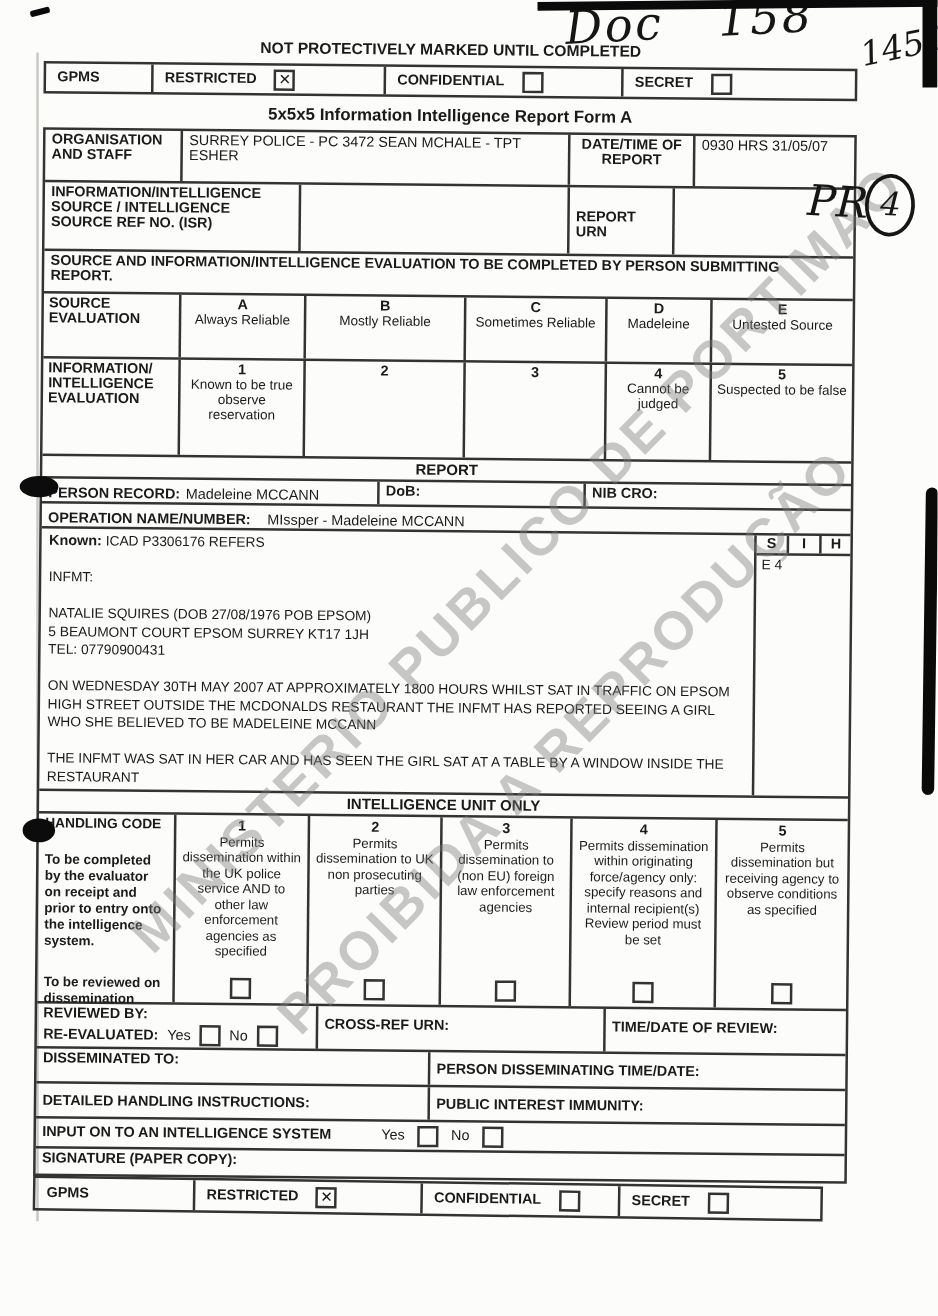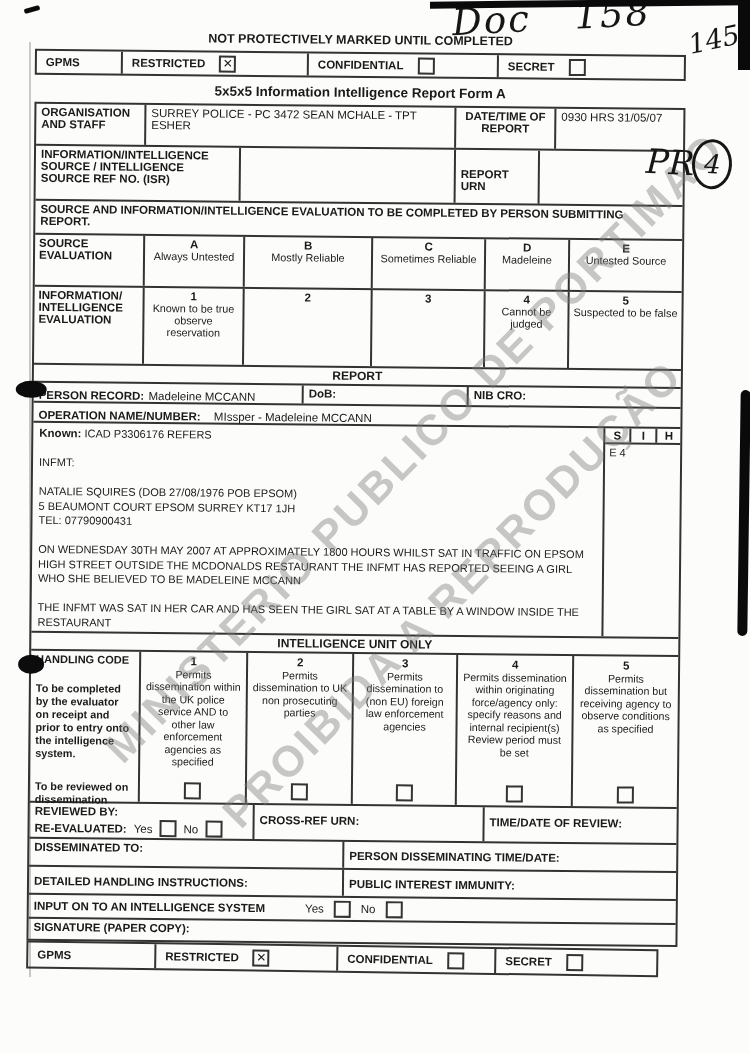--- a/index.html
+++ b/index.html
@@ -148,21 +148,21 @@
         <div class="c wB3 lbl" style="padding-top:18px">REPORT URN</div>
         <div class="c grow"></div>
       </div>
 
       <div class="row rC">
         <div class="c grow" style="max-width:618px">SOURCE AND INFORMATION/INTELLIGENCE EVALUATION TO BE COMPLETED BY PERSON SUBMITTING REPORT.</div>
       </div>
 
       <div class="row rD rDE">
         <div class="c wE0 lbl">SOURCE EVALUATION</div>
-        <div class="c wE1 ecell"><span class="ecode">A</span><span>Always Untested</span></div>
+        <div class="c wE1 ecell"><span class="ecode">A</span><span>Always Reliable</span></div>
         <div class="c wE2 ecell"><span class="ecode">B</span><span>Mostly Reliable</span></div>
         <div class="c wE3 ecell"><span class="ecode">C</span><span>Sometimes Reliable</span></div>
         <div class="c wE4 ecell"><span class="ecode">D</span><span>Madeleine</span></div>
         <div class="c grow ecell"><span class="ecode">E</span><span>Untested Source</span></div>
       </div>
 
       <div class="row rE rDE">
         <div class="c wE0 lbl">INFORMATION/ INTELLIGENCE EVALUATION</div>
         <div class="c wE1 ecell"><span class="ecode">1</span><span>Known to be true observe reservation</span></div>
         <div class="c wE2 ecell"><span class="ecode">2</span></div>

